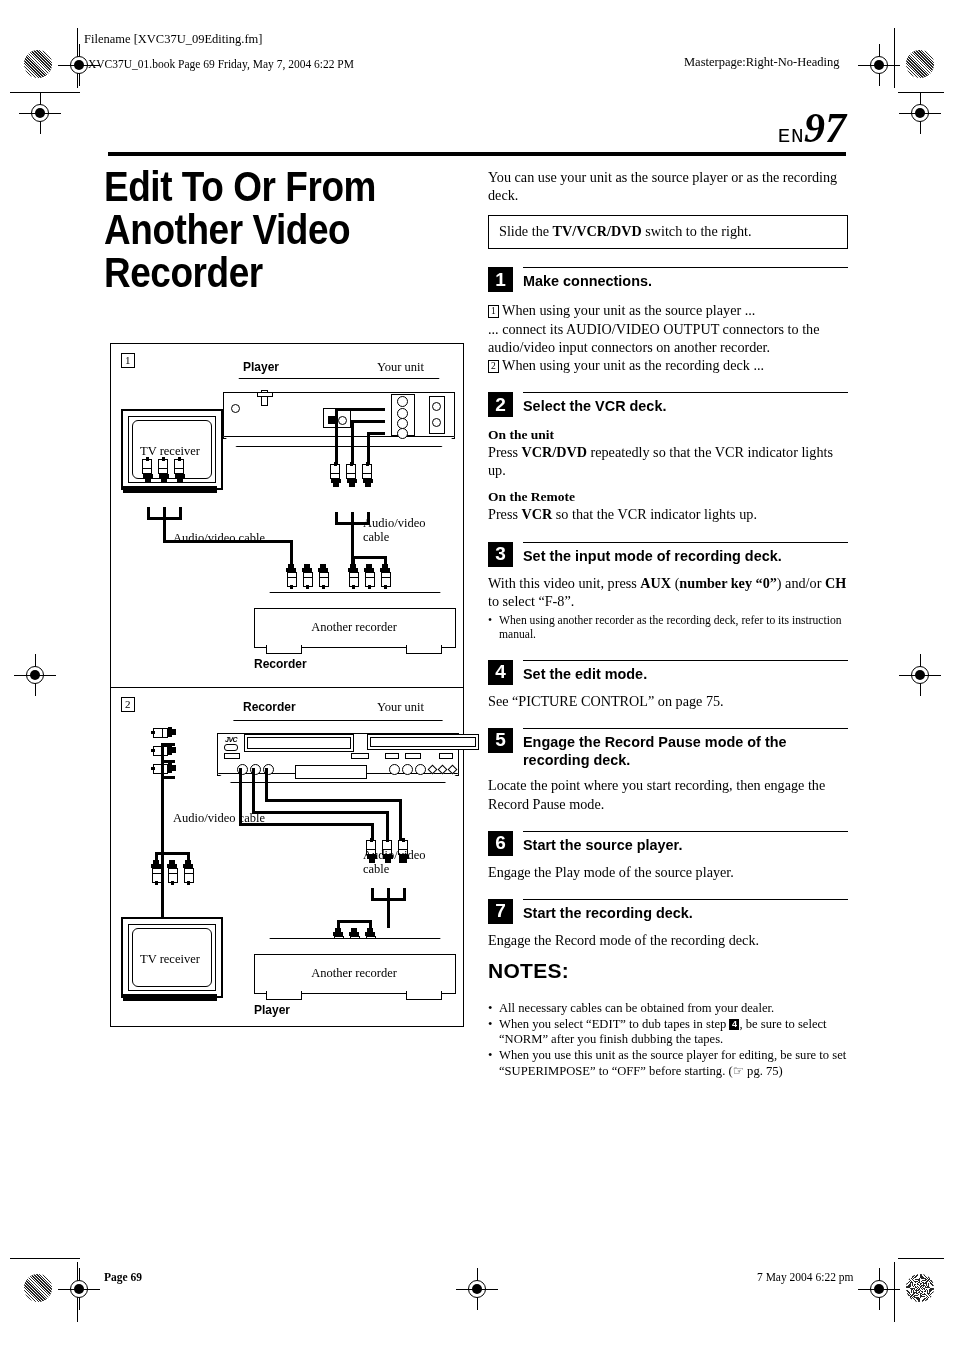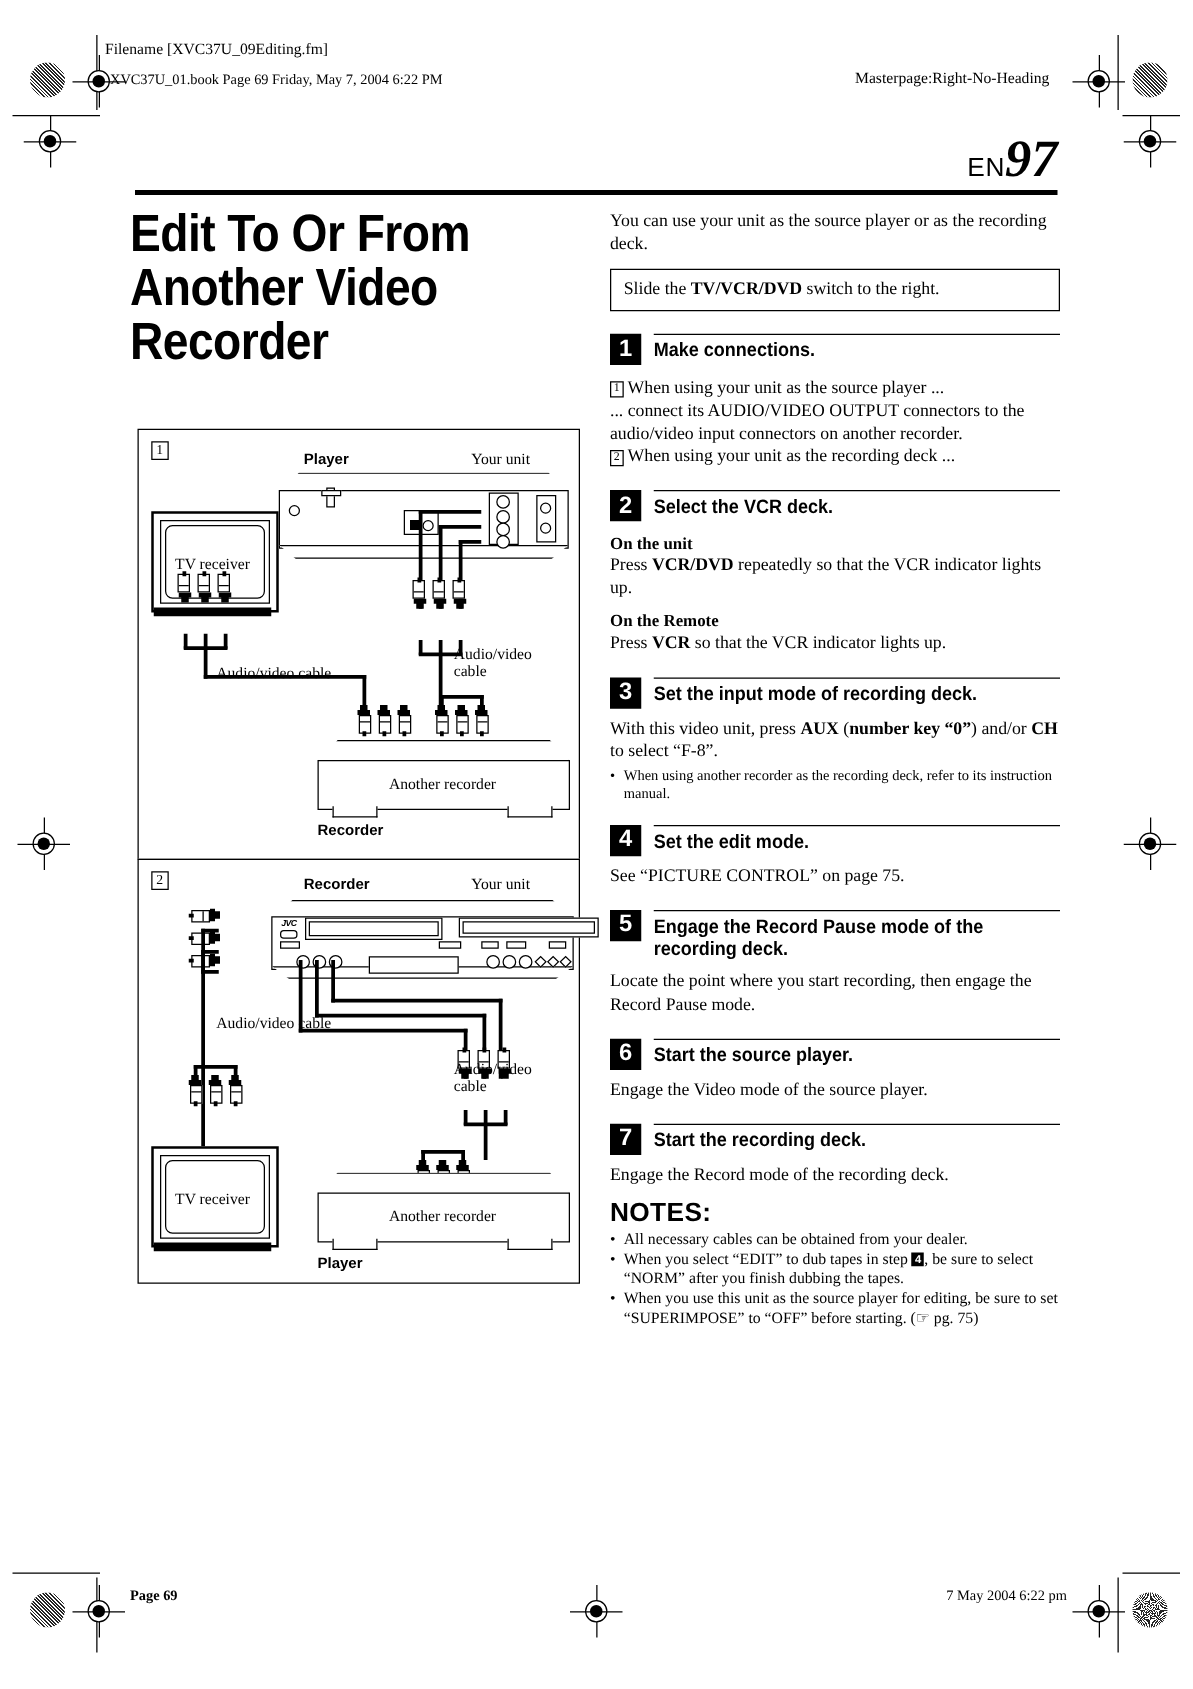--- a/index.html
+++ b/index.html
@@ -25,21 +25,21 @@
   .halftone.solid{background:
       repeating-linear-gradient(45deg,#000 0 1px,#fff 1px 2px),
       repeating-linear-gradient(-45deg,#000 0 1px,#fff 1px 2px);}
 
   
   .runhead{position:absolute;font-family:"Liberation Serif", serif;font-size:12.5px;white-space:nowrap;}
   .runhead.small{font-size:11.5px;text-align:right;}
 
   
   .pgnum{position:absolute;right:108px;top:112px;text-align:right;white-space:nowrap;}
-  .pgnum .en{font-family:Liberation Sans, sans-serif;font-size:21px;font-variant:small-caps;letter-spacing:.5px;}
+  .pgnum .en{font-family:Liberation Mono, monospace;font-size:21px;font-variant:small-caps;letter-spacing:.5px;}
   .pgnum .no{font-family:"Liberation Serif", serif;font-size:42px;font-style:italic;font-weight:700;line-height:.8;}
   .toprule{position:absolute;left:108px;top:152px;width:738px;height:4px;background:#000;}
 
   
   .title{position:absolute;left:104px;top:166px;width:330px;
     font-family:"Liberation Sans", sans-serif;font-weight:700;font-size:42px;line-height:1.02;
     letter-spacing:-.5px;transform:scaleX(.88);transform-origin:left top;}
 
   .diagbox{position:absolute;border:1.5px solid #000;background:#fff;}
   #diag1{left:110px;top:343px;width:352px;height:343px;}
@@ -551,31 +551,31 @@
         </div>
     </div>
     <div class="para">Locate the point where you start recording, then engage the Record Pause mode.</div>
 
     <div class="stephead">
       <div class="stepnum">6</div>
       <div class="steptxtwrap">
           <div class="steptxt">Start the source player.</div>
         </div>
     </div>
-    <div class="para">Engage the Video mode of the source player.</div>
+    <div class="para">Engage the Play mode of the source player.</div>
 
     <div class="stephead">
       <div class="stepnum">7</div>
       <div class="steptxtwrap">
           <div class="steptxt">Start the recording deck.</div>
         </div>
     </div>
     <div class="para">Engage the Record mode of the recording deck.</div>
 
     <div class="notes">NOTES:</div>
-    <div class="bullet" style="font-size:12.6px;margin-top:1px;">All necessary cables can be obtained from your dealer.</div>
+    <div class="bullet" style="font-size:12.6px;margin-top:18px;">All necessary cables can be obtained from your dealer.</div>
     <div class="bullet" style="font-size:12.6px;margin-top:1px;">
       <span>When you select “EDIT” to dub tapes in step </span><span class="bnum">4</span><span>, be sure to select “NORM” after you finish dubbing the tapes.</span>
     </div>
     <div class="bullet" style="font-size:12.6px;margin-top:1px;">When you use this unit as the source player for editing, be sure to set “SUPERIMPOSE” to “OFF” before starting. (☞ pg. 75)</div>
   </div>
 
 </div>
 
 </body></html>

